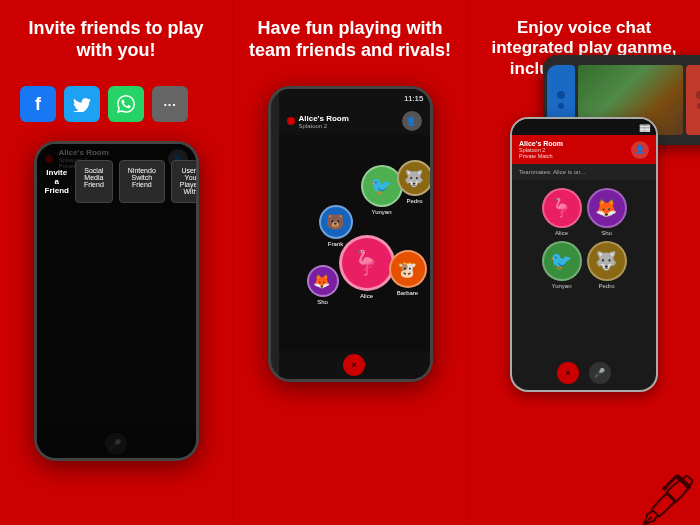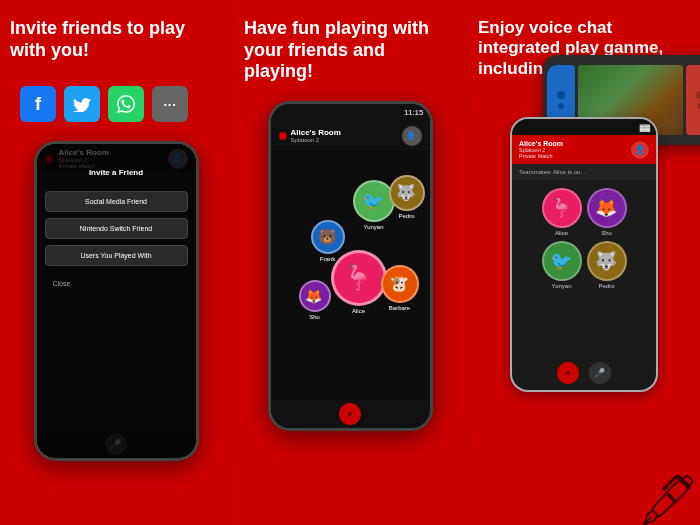--- a/index.html
+++ b/index.html
@@ -32,20 +32,21 @@
       border-right: 2px solid rgba(180,0,0,0.4);
     }
     .panel:last-child {
       border-right: none;
     }
 
     .panel-title {
       color: white;
       font-size: 18px;
       font-weight: bold;
+      text-align: center;
       line-height: 1.2;
       margin-bottom: 18px;
       min-height: 50px;
     }
 
     
     .social-row {
       display: flex;
       gap: 8px;
       margin-bottom: 14px;
@@ -131,21 +132,21 @@
       overflow: hidden;
       display: flex;
       align-items: center;
       justify-content: center;
       font-size: 8px;
       color: white;
     }
     .invite-menu {
       padding: 8px;
       display: flex;
-      flex-direction: column;
+      flex-direction: row;
       gap: 6px;
       margin-top: 8px;
     }
     .invite-btn {
       background: #2a2a2a;
       border: 1px solid #444;
       border-radius: 4px;
       padding: 6px 8px;
       color: white;
       font-size: 7px;
@@ -223,23 +224,23 @@
 
           <div style="position:absolute;bottom:0;left:0;right:0;height:28px;background:#111;display:flex;align-items:center;justify-content:center;">
             <div style="width:22px;height:22px;background:#333;border-radius:50%;display:flex;align-items:center;justify-content:center;font-size:10px;">🎤</div>
           </div>
         </div>
       </div>
     </div>
   </div>
 
   <div class="panel">
-    <div class="panel-title">Have fun playing with your friends and playing!</div>
-
-    <div class="phone-mockup" style="height:330px;">
+    <div class="panel-title">Have fun playing with team friends and rivals!</div>
+
+    <div class="phone-mockup" style="height:296px;padding-left:8px;">
       <div class="phone-screen">
         <div class="phone-status-bar">
           <span>11:15</span>
         </div>
         <div class="room-header">
           <div style="display:flex;align-items:center;gap:4px;">
             <div style="width:8px;height:8px;background:#c00;border-radius:50%;"></div>
             <div class="room-info">
               <span class="room-name">Alice's Room</span>
               <span class="room-sub">Splatoon 2</span>

